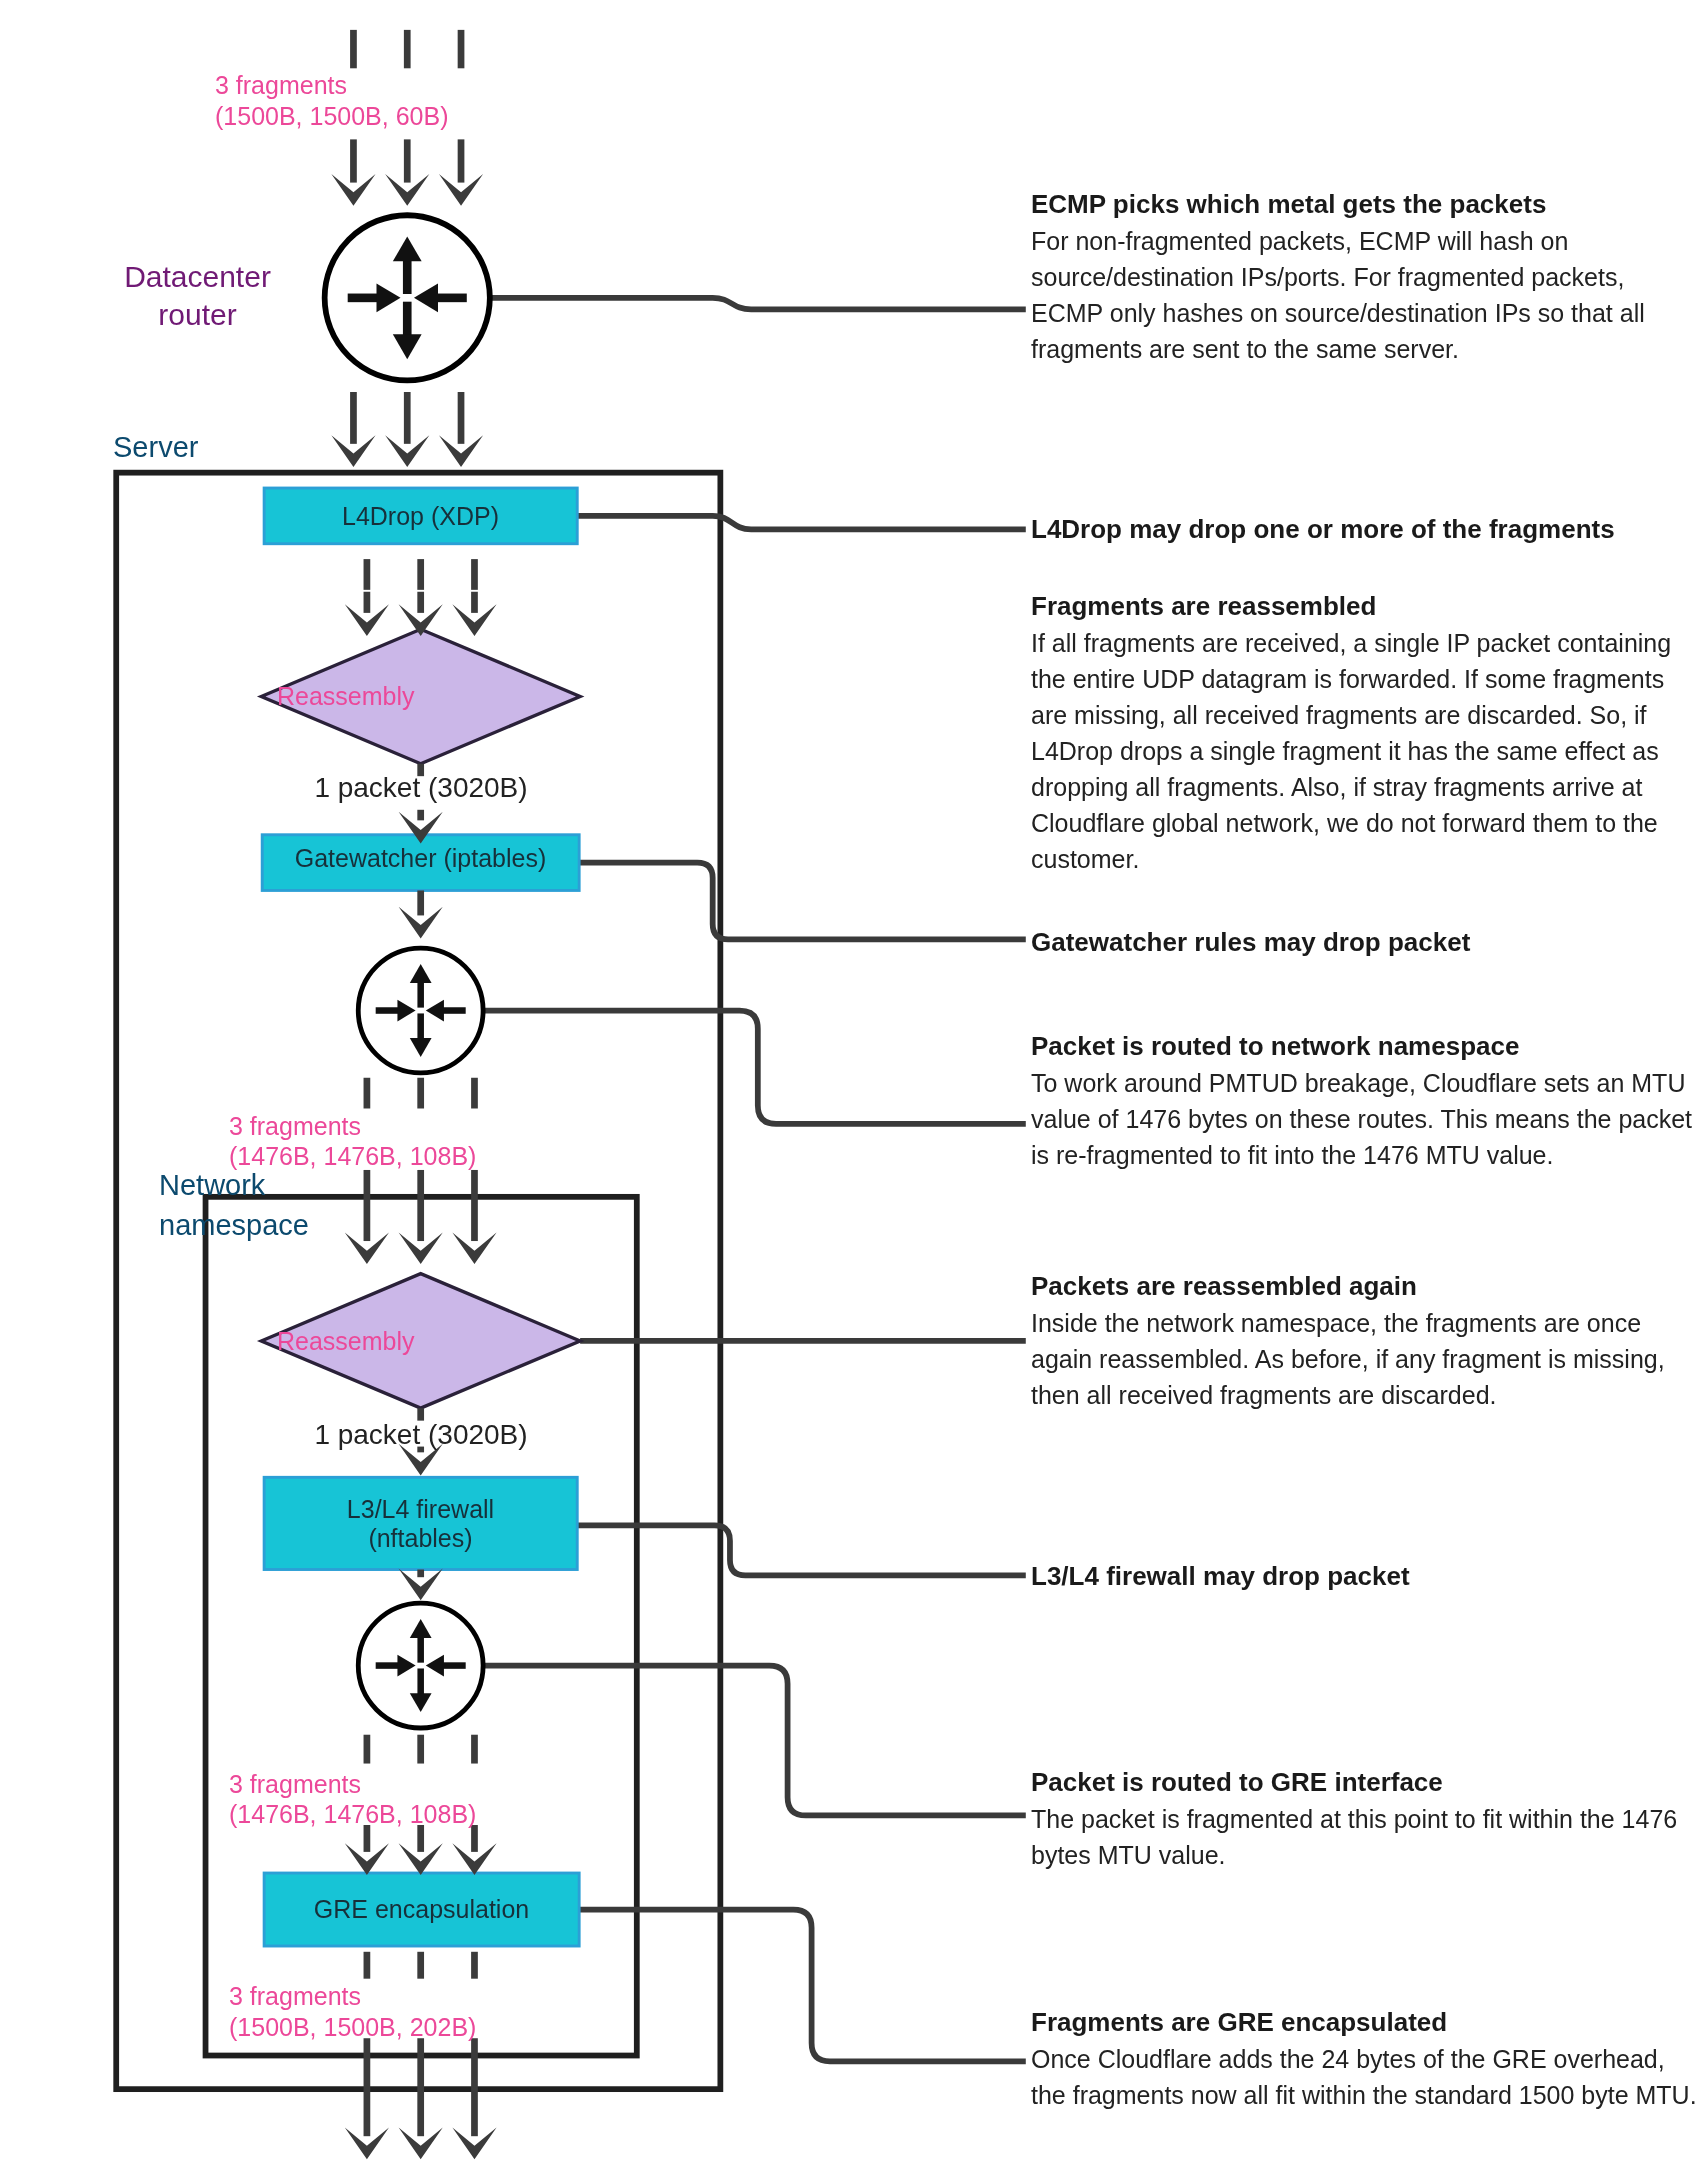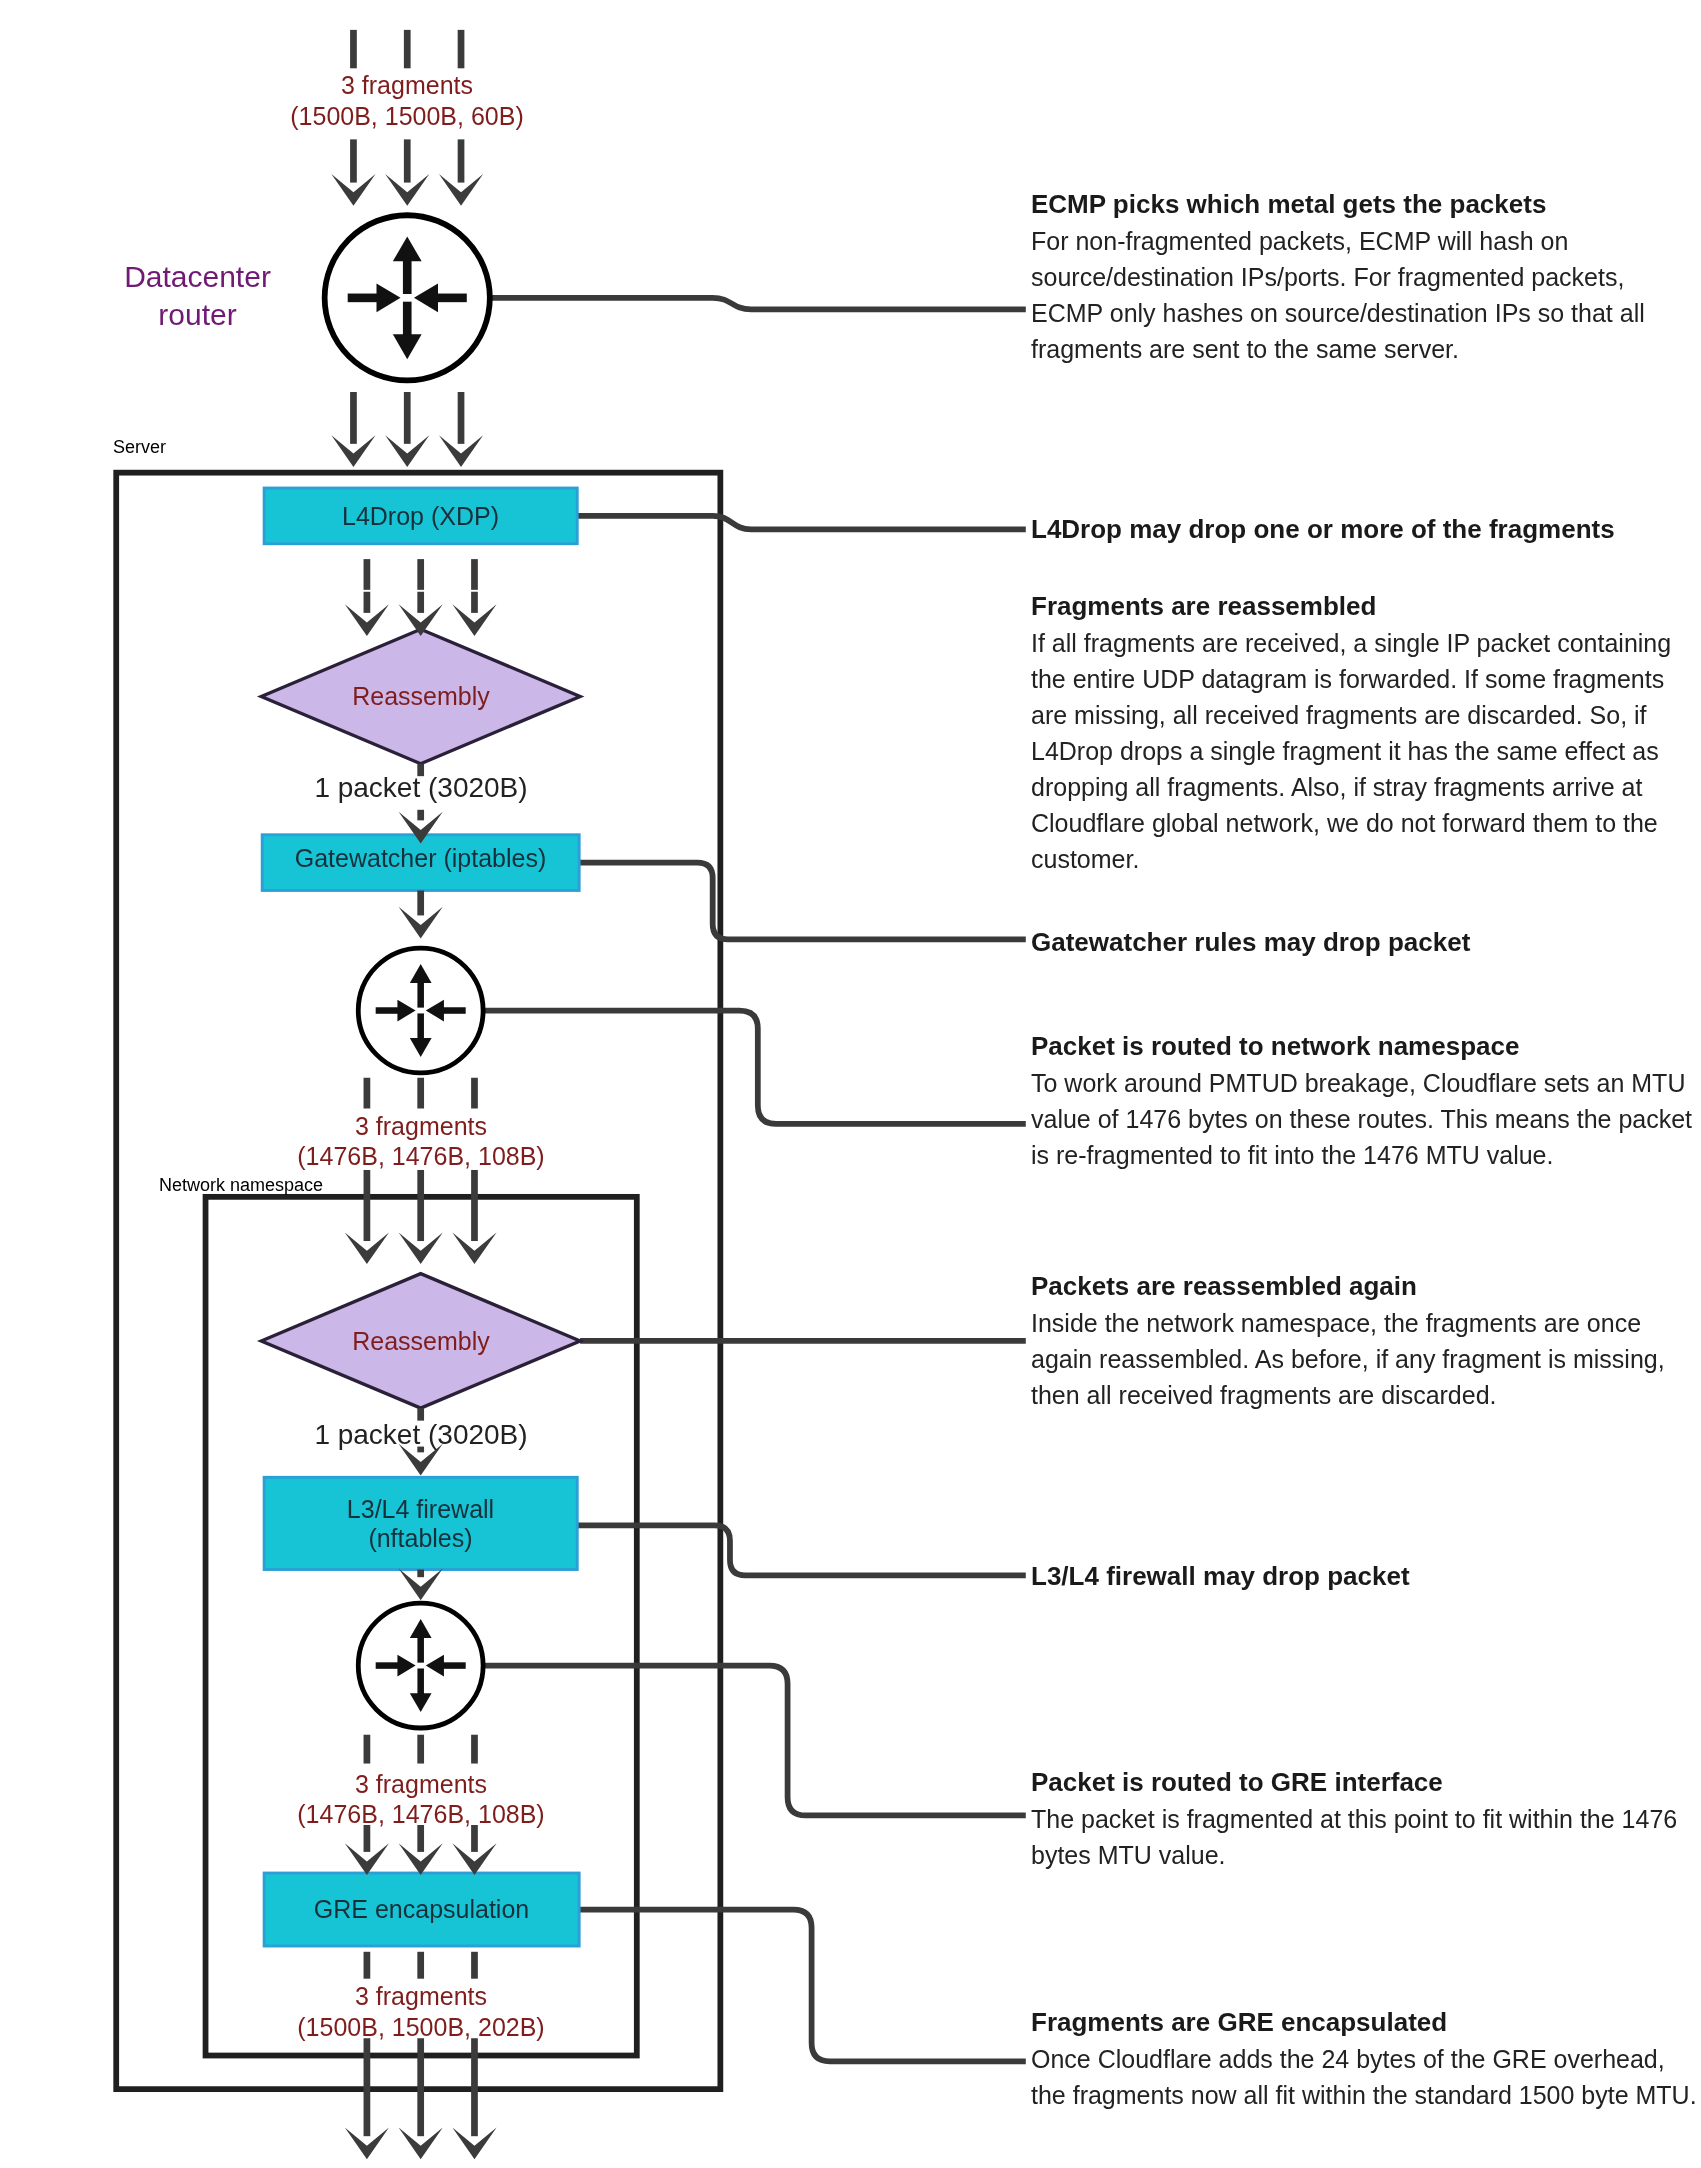--- a/index.html
+++ b/index.html
@@ -1,20 +1,20 @@
 <!DOCTYPE html>
 <html><head>
 <meta charset="utf-8">
 <style>
   html,body{margin:0;padding:0;background:#fff;}
   .canvas{position:relative;width:1701px;height:2168px;background:#ffffff;overflow:hidden;
           font-family:"Liberation Sans",sans-serif;color:#1a1a1a;}
   .svg-layer{position:absolute;left:0;top:0;width:1701px;height:2168px;}
-  .lbl{position:absolute;text-align:center;font-size:25px;line-height:31px;color:#7f1d1d;}
-  .lbl-left{position:absolute;text-align:left;font-size:18px;line-height:31px;color:#000000;}
+  .lbl{position:absolute;font-size:25px;line-height:31px;color:#ec4899;}
+  .lbl-left{position:absolute;text-align:left;font-size:29px;line-height:31px;color:#0c4a6e;}
   .packet-lbl{position:absolute;text-align:center;font-size:28px;color:#222;}
   .node-lbl{position:absolute;display:flex;align-items:center;justify-content:center;
             flex-direction:column;font-size:25px;color:#17303a;text-align:left;}
   .big-lbl{position:absolute;text-align:center;font-size:30px;line-height:38px;color:#701a75;}
   .wrap-lbl{line-height:40px;margin-top:27px;}
   .ann{position:absolute;left:1031px;width:672px;}
   .ann .hd{margin:0;font-size:26px;line-height:37px;font-weight:bold;color:#1a1a1a;}
   .ann .bd{margin:0;font-size:25px;line-height:36px;color:#222;}
 </style>
 </head>

